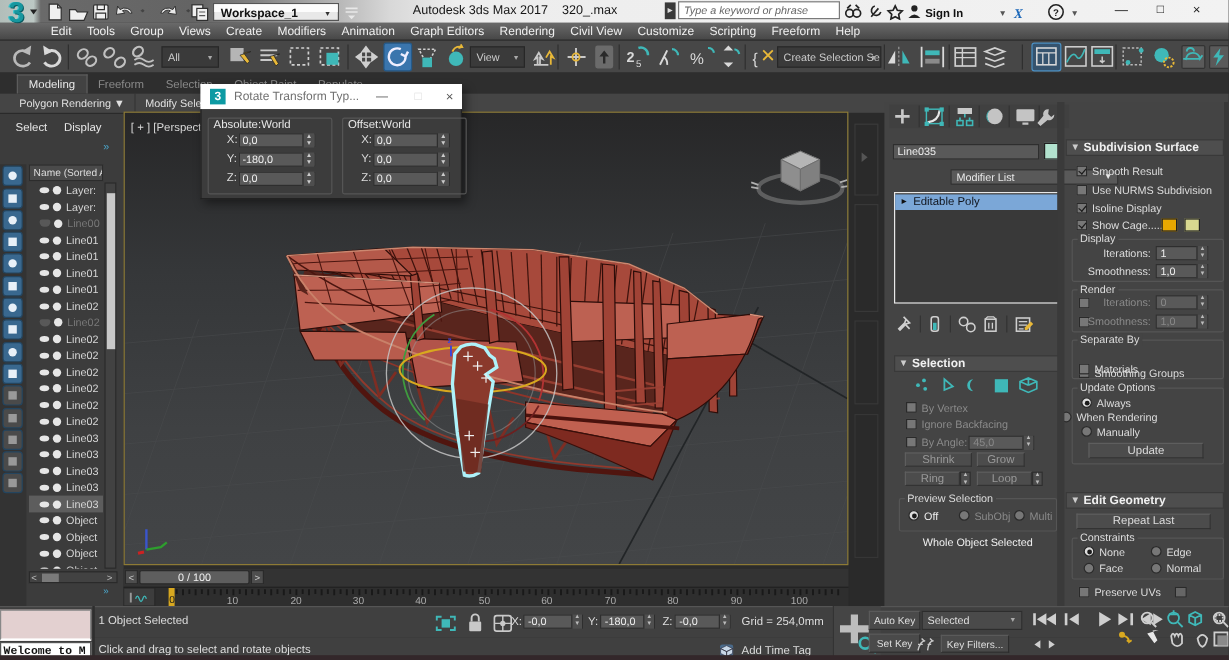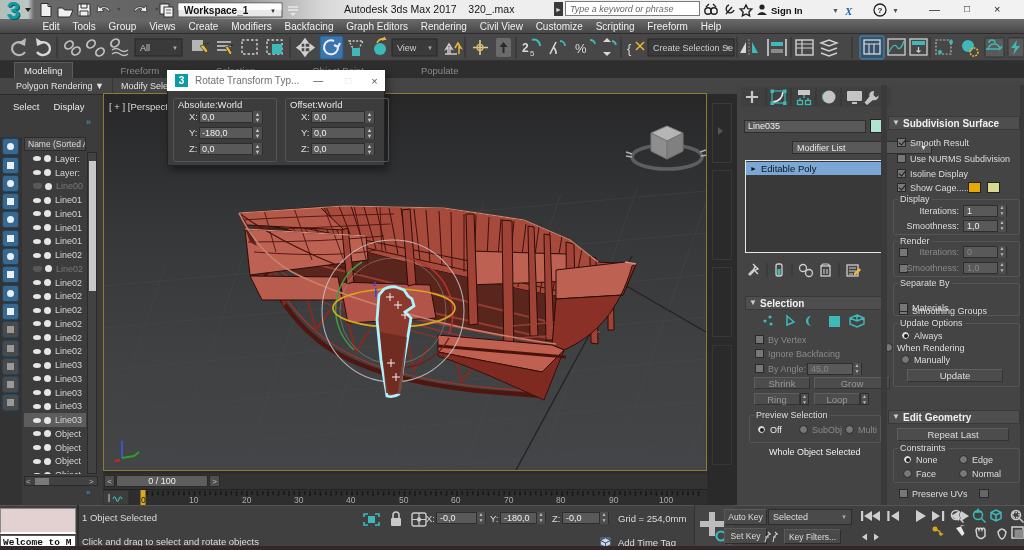--- a/index.html
+++ b/index.html
@@ -10,21 +10,21 @@
 #titlebar{left:0;top:0;width:1024px;height:19px;background:linear-gradient(to right,#b2beba 0,#bcc8c4 28px,#6a6a6a 34px,#646464 160px,#808080 210px,#aaaaaa 265px,#d8d8d8 325px,#ededed 380px,#f2f2f2 100%);}
 #apptitle{left:344px;top:3px;font-size:10.5px;color:#161616;white-space:nowrap;}
 #searchbox{left:565px;top:1px;width:135px;height:15px;background:#fff;border:1px solid #7a7a7a;color:#666;font-size:9px;font-style:italic;padding:2px 4px;}
 #winbtns{left:929px;top:3px;display:flex;gap:24px;color:#1a1a1a;font-size:11px;}
 
 #menubar{left:0;top:19px;width:1024px;height:14px;background:linear-gradient(#6a6a6a,#474747);display:flex;align-items:center;color:#f0f0f0;font-size:10px;}
 #menubar span{padding:0 6.4px;}
 
 #toolbar{left:0;top:33px;width:1024px;height:28px;background:#474747;border-top:1px solid #2d2d2d;border-bottom:1px solid #333;display:flex;align-items:center;}
 
-#ribbontabs{left:0;top:61px;width:1024px;height:17px;background:#2e2e2e;display:flex;align-items:flex-end;font-size:10px;color:#8a8a8a;gap:39px;}
+#ribbontabs{left:0;top:61px;width:1024px;height:17px;background:#2e2e2e;display:flex;align-items:flex-end;font-size:10px;color:#8a8a8a;}
 #ribbontabs .tab{padding:2px 9px;font-size:9.5px;}
 #ribbontabs .active{background:#424242;border:1px solid #5c5c5c;border-bottom:none;color:#e8e8e8;}
 #ribbonrow2{left:0;top:78px;width:1024px;height:17px;background:#454545;border-bottom:1px solid #2a2a2a;display:flex;align-items:center;font-size:10px;color:#e0e0e0;}
 #ribbonrow2 span{padding:0 8px;font-size:9px;border-right:1px solid #353535;height:100%;display:flex;align-items:center;}
 
 #explorer{left:0;top:95px;width:103px;height:410px;background:#3c3c3c;}
 #exphead{position:absolute;left:13px;top:6px;color:#e8e8e8;font-size:9.5px;display:flex;gap:14px;}
 #expchev{position:absolute;left:86px;top:22px;color:#4aa3c7;font-size:9px;}
 #expcols{position:absolute;left:24px;top:42px;width:62px;height:14px;background:#4a4a4a;border:1px solid #2c2c2c;color:#ddd;font-size:8.5px;display:flex;align-items:center;padding-left:3px;white-space:nowrap;overflow:hidden;}
 #iconstrip{position:absolute;left:0;top:42px;width:22px;height:368px;background:#333;}
@@ -149,21 +149,21 @@
       <span>×</span>
     </div>
 
   <div class="abs" id="menubar">
     <span style="margin-left:36px;">Edit</span>
       <span>Tools</span>
       <span>Group</span>
       <span>Views</span>
     <span>Create</span>
       <span>Modifiers</span>
-      <span>Backfacing</span>
+      <span>Animation</span>
       <span>Graph Editors</span>
     <span>Rendering</span>
       <span>Civil View</span>
       <span>Customize</span>
       <span>Scripting</span>
     <span>Freeform</span>
       <span>Help</span>
   </div>
 
   <div class="abs" id="toolbar">
@@ -756,21 +756,21 @@
         <path d="M52,2 a6,6 0 0 0 0,10 a4.5,4.5 0 0 1 0,-10"></path>
         <rect x="70" y="2" width="11" height="11"></rect>
         <path d="M98,1 l7,3 v6 l-7,3 -7,-3 v-6 z M98,1 v6 m0,0 l7,-3 m-7,3 l-7,-3" fill="none" stroke="#3fb8b8" stroke-width="1.4"></path>
       </g>
     </svg>
     <div class="cpl dim2" style="left:18px;top:250px;"><span class="cb"></span>By Vertex</div>
     <div class="cpl dim2" style="left:18px;top:264px;"><span class="cb"></span>Ignore Backfacing</div>
     <div class="cpl dim2" style="left:18px;top:279px;"><span class="cb"></span>By Angle:</div>
     <div class="spinfield dim2" style="left:70px;top:278px;width:55px;">45,0</div>
     <div class="btn" style="left:17px;top:292px;width:56px;height:12px;">Shrink</div>
-    <div class="btn" style="left:77px;top:292px;width:76px;height:12px;">Grow</div>
+    <div class="btn" style="left:77px;top:292px;width:40px;height:12px;">Grow</div>
     <div class="btn" style="left:17px;top:308px;width:46px;height:12px;">Ring</div>
     <div class="sp2" style="left:63px;top:308px;"></div>
     <div class="btn" style="left:77px;top:308px;width:46px;height:12px;">Loop</div>
     <div class="sp2" style="left:123px;top:308px;"></div>
     <div class="grp" style="left:12px;top:330px;width:132px;height:28px;">
         <span class="grplabel">Preview Selection</span>
       </div>
     <div class="cpl" style="left:20px;top:340px;color:#eee;"><span class="radio on"></span>Off</div>
     <div class="cpl dim2" style="left:62px;top:340px;"><span class="radio"></span>SubObj</div>
     <div class="cpl dim2" style="left:108px;top:340px;"><span class="radio"></span>Multi</div>

